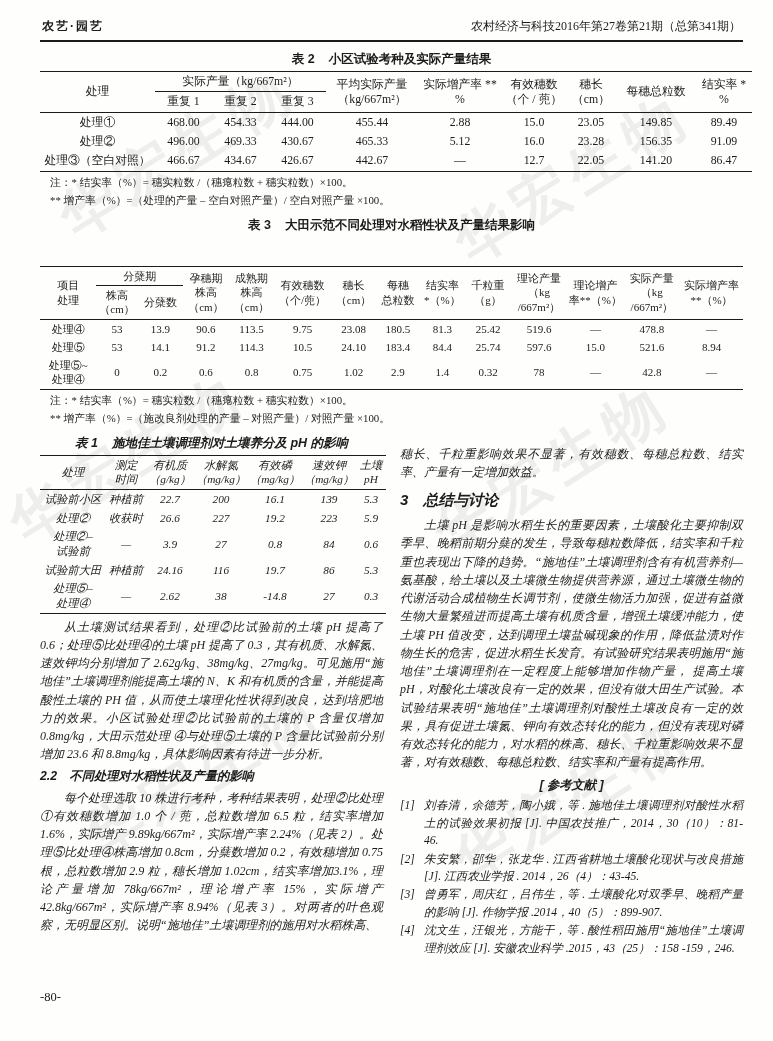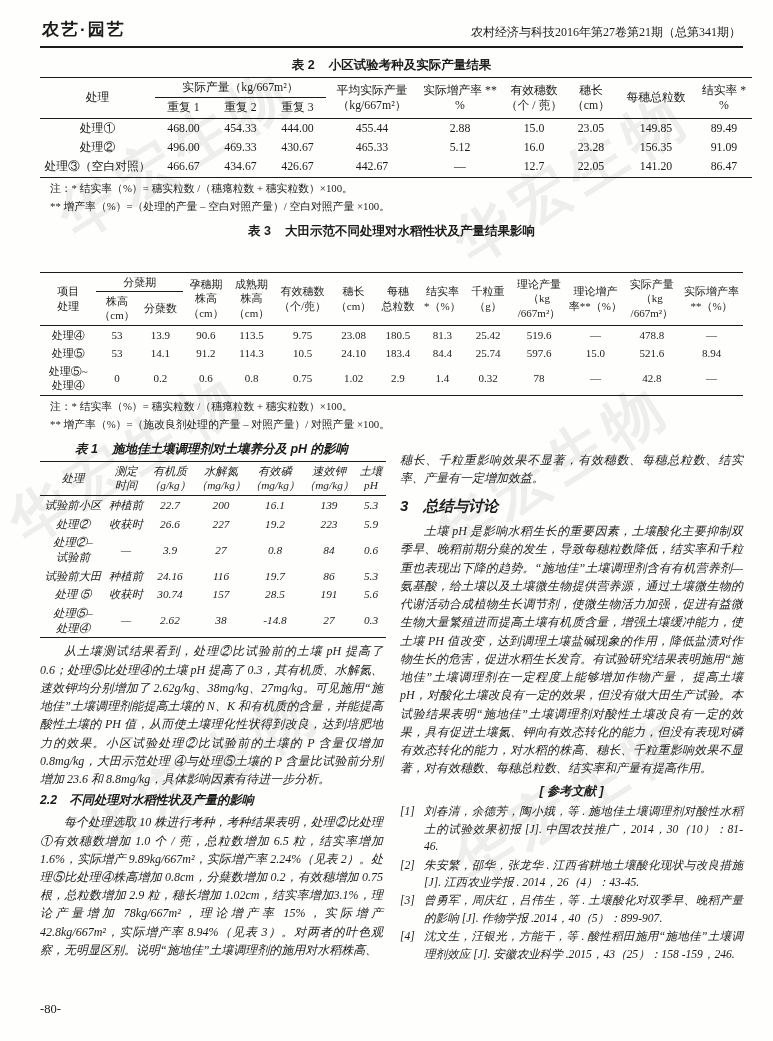--- a/index.html
+++ b/index.html
@@ -13,21 +13,21 @@
     font-family:"Liberation Sans","DejaVu Sans",sans-serif; font-weight:bold;
     font-size:58px; letter-spacing:8px; color:rgba(120,120,120,0.12);
     transform:rotate(-32deg);
   }
   .content { position:relative; z-index:1; padding:10px 30px 0 40px; }
 
   .page-header {
     display:flex; justify-content:space-between; align-items:flex-end;
     border-bottom:2px solid #1b1b1b; padding:8px 2px 5px 2px;
   }
-  .section-name { font-family:"Liberation Sans","DejaVu Sans",sans-serif; font-weight:bold; font-size:17px; letter-spacing:2px; }
+  .section-name { font-family:"Liberation Sans","DejaVu Sans",sans-serif; font-weight:bold; font-size:12px; letter-spacing:2px; }
   .journal-info { font-size:12px;text-align:center; }
 
   .tbl-caption {
     text-align:center; font-family:"Liberation Sans","DejaVu Sans",sans-serif;
     font-weight:bold; font-size:12.5px; margin:9px 0 3px 0;
   }
   .tbl-caption .lab { margin-right:14px; }
 
   table.tbl {
     width:100%; border-collapse:collapse; table-layout:fixed;
@@ -48,21 +48,21 @@
   .col { flex:1; min-width:0; }
 
   .body-text { font-size:12px; line-height:1.52; text-align:justify; text-indent:2em; margin:4px 0 0 0; }
   .no-indent { text-indent:0; }
   .subheading { font-family:"Liberation Sans","DejaVu Sans",sans-serif; font-weight:bold; font-size:12.3px; margin:4px 0 1px 0; }
   .section-heading { font-family:"Liberation Sans","DejaVu Sans",sans-serif; font-weight:bold; font-size:15px; margin:10px 0 6px 0; }
   .refs-heading { text-align:center; font-family:"Liberation Sans","DejaVu Sans",sans-serif; font-weight:bold; font-size:12.3px; margin:6px 0 3px 0; }
   .ref { font-size:11.6px; line-height:1.5; position:relative; padding-left:24px; text-align:justify; margin-bottom:1px; }
   .ref-num { position:absolute; left:0; top:0; }
 
-  .page-number { position:absolute; left:40px; bottom:24px; font-size:12.5px; z-index:1; }
+  .page-number { position:absolute; left:40px; bottom:36px; font-size:12.5px; z-index:1; }
 </style>
 </head>
 <body>
 
 <div class="page">
 
   <div class="wm" style="left:45px; top:115px;">华宏生物</div>
   <div class="wm" style="left:440px; top:140px;">华宏生物</div>
   <div class="wm" style="left:-5px; top:420px;">华宏生物</div>
   <div class="wm" style="left:420px; top:430px;">华宏生物</div>
@@ -333,29 +333,20 @@
               <tr>
                 <td>试验前大田</td>
                 <td>种植前</td>
                 <td>24.16</td>
                 <td>116</td>
                 <td>19.7</td>
                 <td>86</td>
                 <td>5.3</td>
               </tr>
               <tr>
-                <td>处理 ⑤</td>
-                <td>收获时</td>
-                <td>30.74</td>
-                <td>157</td>
-                <td>28.5</td>
-                <td>191</td>
-                <td>5.6</td>
-              </tr>
-              <tr>
                 <td>处理⑤–
 处理④</td>
                 <td>—</td>
                 <td>2.62</td>
                 <td>38</td>
                 <td>-14.8</td>
                 <td>27</td>
                 <td>0.3</td>
               </tr>
             </tbody>

